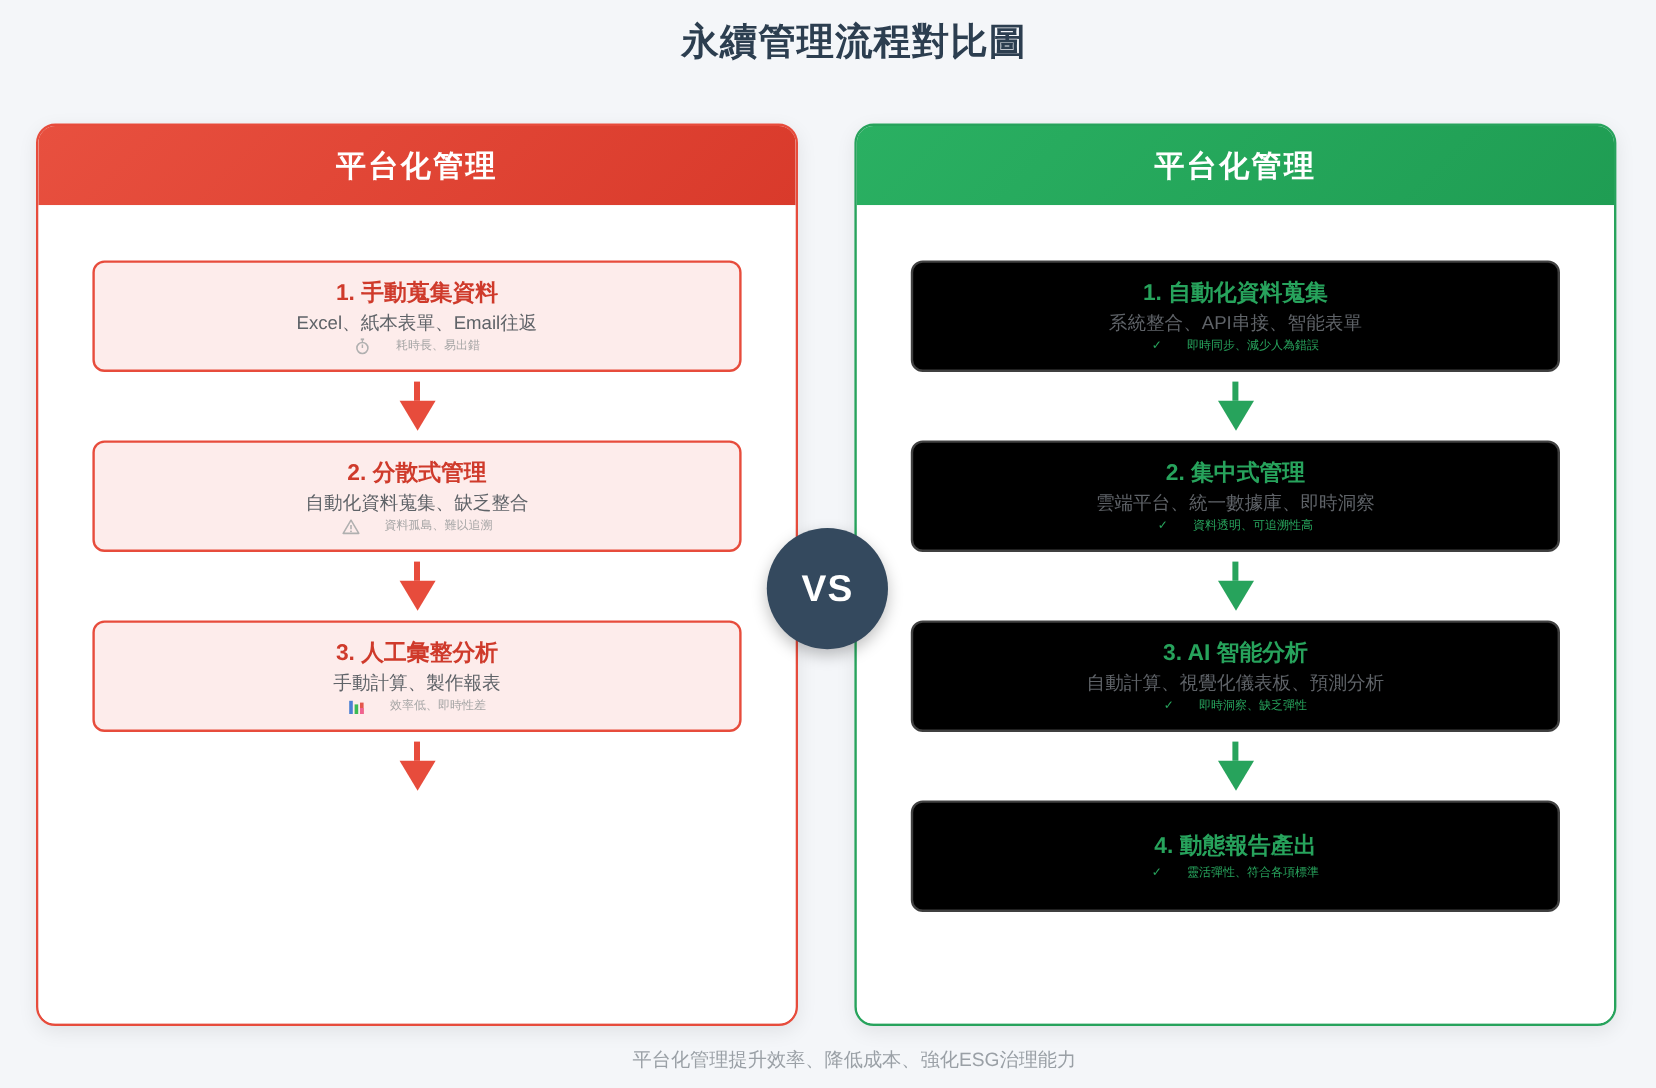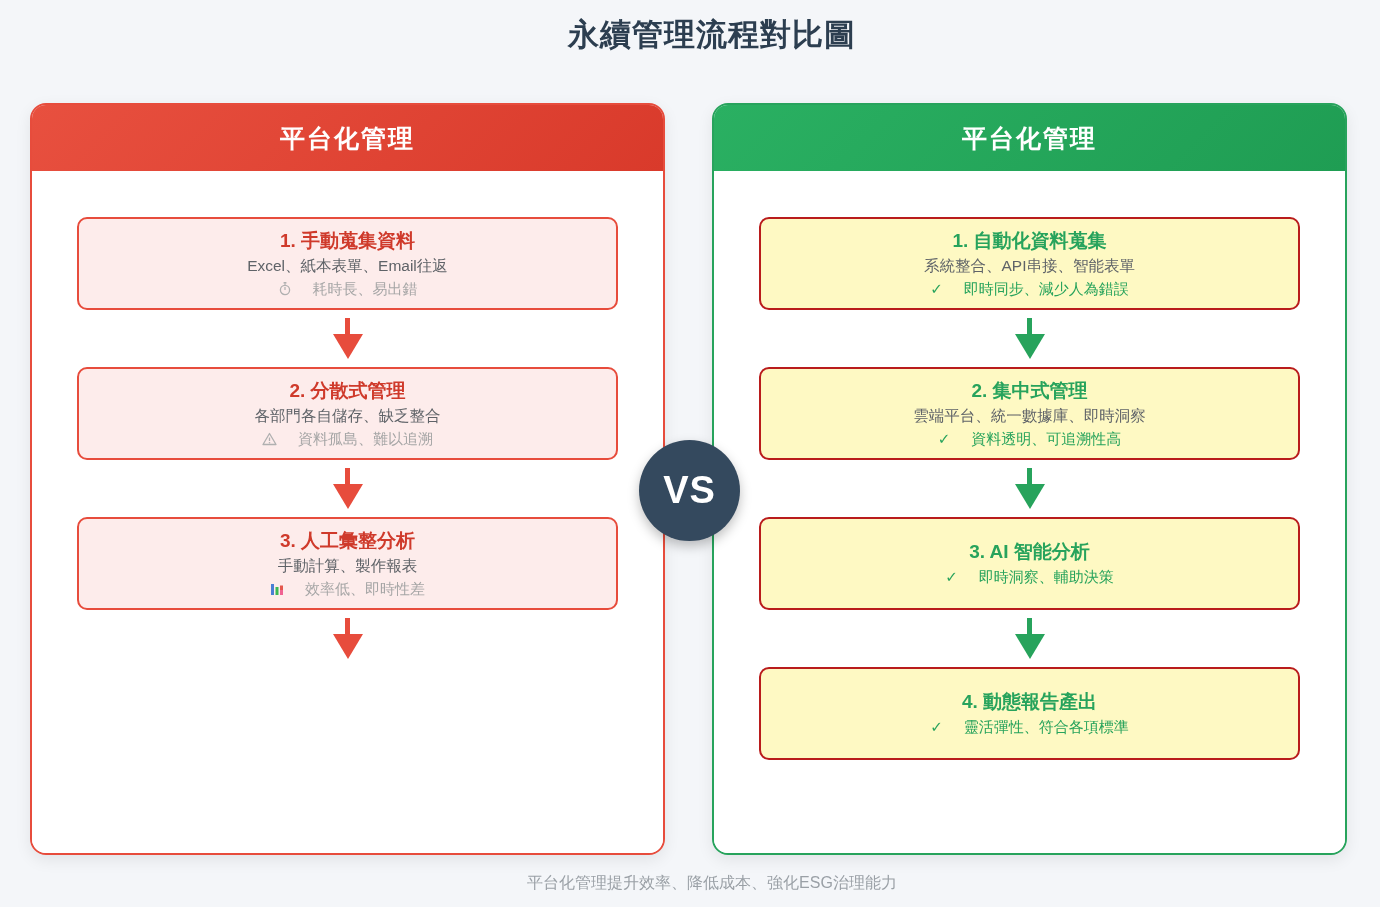--- a/index.html
+++ b/index.html
@@ -34,42 +34,42 @@
     background:#ffffff;height:682px;box-sizing:border-box;
     padding:46px 45px 0 45px;
   }
   .step-card{
     border-radius:10px;box-sizing:border-box;
     height:93px;padding:12px 10px;
     display:flex;flex-direction:column;align-items:center;justify-content:center;
     text-align:center;
   }
   .panel.left .step-card{background:#fdeceb;border:2px solid #e74c3c;}
-  .panel.right .step-card{background:#fef9c3;border:2px solid #b91c1c;}
+  .panel.right .step-card{background:#000000;border:2px solid #404040;}
   .step-title{font-size:19px;font-weight:bold;line-height:1.45;}
   .panel.left .step-title{color:#cf3a2b;}
   .panel.right .step-title{color:#27a35c;}
   .step-desc{font-size:15.5px;color:#5f6368;line-height:1.5;}
-  .step-note{font-size:15px;line-height:1.5;display:flex;align-items:center;gap:21px;justify-content:flex-start;}
+  .step-note{font-size:10px;line-height:1.5;display:flex;align-items:center;gap:21px;justify-content:flex-start;}
   .panel.left .step-note{color:#a6a6a6;}
   .panel.right .step-note{color:#27a35c;}
   .arrow{
     height:57px;display:flex;flex-direction:column;align-items:center;justify-content:center;
   }
   .arrow .stem{width:5px;height:16px;}
   .arrow .head{width:0;height:0;border-left:15px solid transparent;border-right:15px solid transparent;border-top:25px solid;}
   .panel.left .stem{background:#e74c3c;}
   .panel.left .head{border-top-color:#e74c3c;}
   .panel.right .stem{background:#27a35c;}
   .panel.right .head{border-top-color:#27a35c;}
   .vs-circle{
     position:absolute;left:639px;top:440px;width:101px;height:101px;
     background:#34495e;border-radius:50%;
     display:flex;align-items:center;justify-content:center;
-    color:#ffffff;font-size:38px;font-weight:bold;letter-spacing:1px;
+    color:#ffffff;font-size:31px;font-weight:bold;letter-spacing:1px;
     box-shadow:0 5px 12px rgba(0,0,0,0.25);
     z-index:5;
   }
   .footer-note{
     position:absolute;bottom:13px;left:0;width:100%;
     text-align:center;font-size:16px;color:#9aa0a6;
   }
   .note-icon{display:inline-flex;align-items:center;}
   .note-icon svg{display:block;}
   .check-glyph{font-weight:bold;}
@@ -101,21 +101,21 @@
         </div>
       </div>
 
       <div class="arrow">
         <div class="stem"></div>
           <div class="head"></div>
       </div>
 
       <div class="step-card">
         <div class="step-title">2. 分散式管理</div>
-        <div class="step-desc">各部門各自儲存、缺乏整合</div>
+        <div class="step-desc">自動化資料蒐集、缺乏整合</div>
         <div class="step-note">
           <span class="note-icon">
             <svg width="15" height="14" viewBox="0 0 15 14">
                 <path d="M7.5 1.5 L14 12.5 L1 12.5 Z" fill="none" stroke="#b0b0b0" stroke-width="1.3" stroke-linejoin="round"></path>
                 <line x1="7.5" y1="5.5" x2="7.5" y2="9" stroke="#b0b0b0" stroke-width="1.3"></line>
                 <circle cx="7.5" cy="10.8" r="0.8" fill="#b0b0b0"></circle>
               </svg>
           </span>
           <span>資料孤島、難以追溯</span>
         </div>
@@ -178,23 +178,24 @@
         </div>
       </div>
 
       <div class="arrow">
         <div class="stem"></div>
           <div class="head"></div>
       </div>
 
       <div class="step-card">
         <div class="step-title">3. AI 智能分析</div>
-        <div class="step-note">
-          <span class="check-glyph">✓</span>
-          <span>即時洞察、輔助決策</span>
+        <div class="step-desc">自動計算、視覺化儀表板、預測分析</div>
+        <div class="step-note">
+          <span class="check-glyph">✓</span>
+          <span>即時洞察、缺乏彈性</span>
         </div>
       </div>
 
       <div class="arrow">
         <div class="stem"></div>
           <div class="head"></div>
       </div>
 
       <div class="step-card">
         <div class="step-title">4. 動態報告產出</div>

